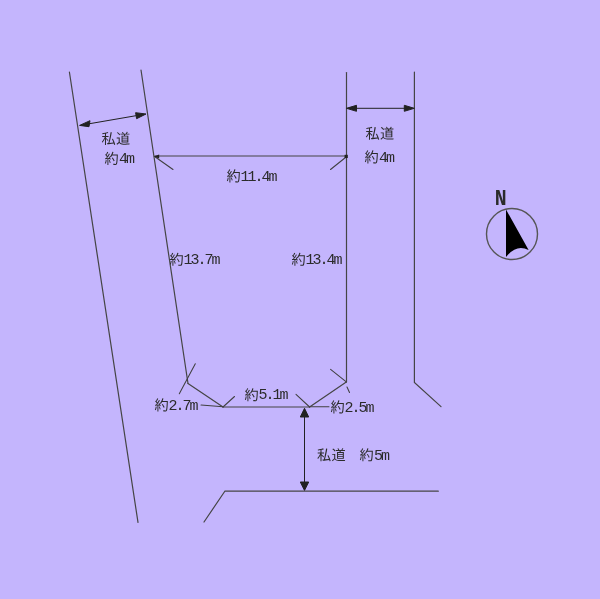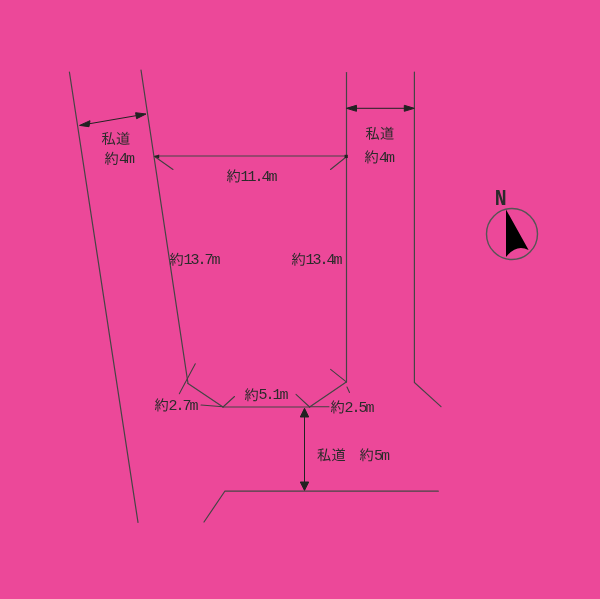--- a/index.html
+++ b/index.html
@@ -1,16 +1,16 @@
 <!DOCTYPE html>
 <html><head>
 <meta charset="utf-8">
 <style>
 html,body{margin:0;padding:0;background:#ffffff;}
-#canvas{position:relative;width:600px;height:599px;background:#ec4899;overflow:hidden;}
+#canvas{position:relative;width:600px;height:599px;background:#c4b5fd;overflow:hidden;}
 text{font-family:"Liberation Mono",monospace;fill:#2b2b2b;}
 </style>
 </head>
 <body>
 <div id="canvas">
 <svg width="600" height="599" viewBox="0 0 600 599" xmlns="http://www.w3.org/2000/svg">
 <defs>
 <path id="kshi" d="M0.426 0.047C0.341 0.086 0.183 0.120 0.049 0.142C0.058 0.158 0.068 0.183 0.071 0.199C0.127 0.191 0.187 0.182 0.245 0.170V0.332H0.050V0.404H0.231C0.184 0.522 0.102 0.657 0.028 0.731C0.042 0.749 0.061 0.781 0.069 0.802C0.130 0.735 0.195 0.625 0.245 0.515V0.957H0.318V0.541C0.363 0.587 0.420 0.649 0.445 0.682L0.491 0.624C0.465 0.598 0.354 0.495 0.318 0.465V0.404H0.495V0.332H0.318V0.153C0.379 0.139 0.436 0.121 0.482 0.102ZM0.733 0.551C0.772 0.625 0.809 0.711 0.838 0.792L0.560 0.821C0.620 0.611 0.684 0.311 0.724 0.075L0.639 0.060C0.606 0.299 0.540 0.619 0.481 0.829L0.388 0.838L0.405 0.917C0.527 0.903 0.697 0.881 0.861 0.859C0.872 0.896 0.881 0.931 0.886 0.960L0.964 0.934C0.942 0.827 0.874 0.659 0.804 0.529Z"></path>
 <path id="kdou" d="M0.060 0.109C0.124 0.154 0.199 0.221 0.231 0.270L0.291 0.220C0.255 0.172 0.180 0.107 0.114 0.064ZM0.462 0.505H0.795V0.588H0.462ZM0.462 0.643H0.795V0.727H0.462ZM0.462 0.368H0.795V0.450H0.462ZM0.391 0.310V0.786H0.869V0.310H0.632L0.660 0.230H0.947V0.167H0.765C0.787 0.136 0.812 0.096 0.835 0.058L0.758 0.040C0.743 0.076 0.713 0.131 0.690 0.167H0.522L0.550 0.155C0.539 0.123 0.508 0.075 0.476 0.042L0.417 0.065C0.444 0.095 0.469 0.136 0.482 0.167H0.311V0.230H0.579C0.574 0.256 0.568 0.285 0.562 0.310ZM0.262 0.435H0.049V0.505H0.189V0.760C0.139 0.802 0.081 0.844 0.036 0.875L0.075 0.952C0.129 0.907 0.180 0.864 0.228 0.821C0.292 0.900 0.382 0.936 0.513 0.941C0.624 0.945 0.831 0.943 0.940 0.938C0.943 0.915 0.956 0.879 0.965 0.862C0.846 0.870 0.622 0.873 0.513 0.868C0.397 0.864 0.309 0.829 0.262 0.756Z"></path>
 <path id="kyaku" d="M0.512 0.469C0.568 0.542 0.626 0.641 0.647 0.704L0.714 0.669C0.690 0.605 0.629 0.509 0.573 0.438ZM0.310 0.626C0.337 0.687 0.364 0.768 0.373 0.821L0.435 0.800C0.424 0.748 0.395 0.668 0.366 0.607ZM0.091 0.612C0.079 0.700 0.059 0.789 0.025 0.850C0.042 0.856 0.071 0.870 0.085 0.879C0.117 0.815 0.142 0.718 0.155 0.623ZM0.555 0.039C0.517 0.172 0.454 0.304 0.375 0.388C0.394 0.398 0.428 0.421 0.443 0.433C0.476 0.394 0.507 0.346 0.535 0.292H0.865C0.850 0.684 0.833 0.837 0.800 0.871C0.789 0.884 0.777 0.887 0.756 0.887C0.732 0.887 0.670 0.886 0.603 0.881C0.617 0.902 0.626 0.934 0.627 0.956C0.687 0.959 0.749 0.960 0.783 0.957C0.820 0.953 0.842 0.946 0.865 0.916C0.907 0.867 0.922 0.711 0.939 0.259C0.940 0.249 0.940 0.221 0.940 0.221H0.570C0.594 0.168 0.614 0.113 0.631 0.056ZM0.036 0.487 0.042 0.555 0.206 0.546V0.962H0.274V0.542L0.361 0.537C0.369 0.558 0.376 0.578 0.381 0.595L0.440 0.567C0.425 0.512 0.382 0.427 0.340 0.362L0.284 0.386C0.301 0.413 0.318 0.445 0.333 0.476L0.173 0.482C0.243 0.396 0.322 0.278 0.382 0.182L0.316 0.154C0.288 0.208 0.250 0.274 0.208 0.338C0.193 0.317 0.171 0.292 0.148 0.269C0.185 0.213 0.228 0.133 0.262 0.066L0.195 0.040C0.174 0.096 0.138 0.171 0.106 0.228L0.075 0.201L0.038 0.251C0.085 0.293 0.138 0.350 0.169 0.396C0.147 0.428 0.124 0.459 0.102 0.485Z"></path>

